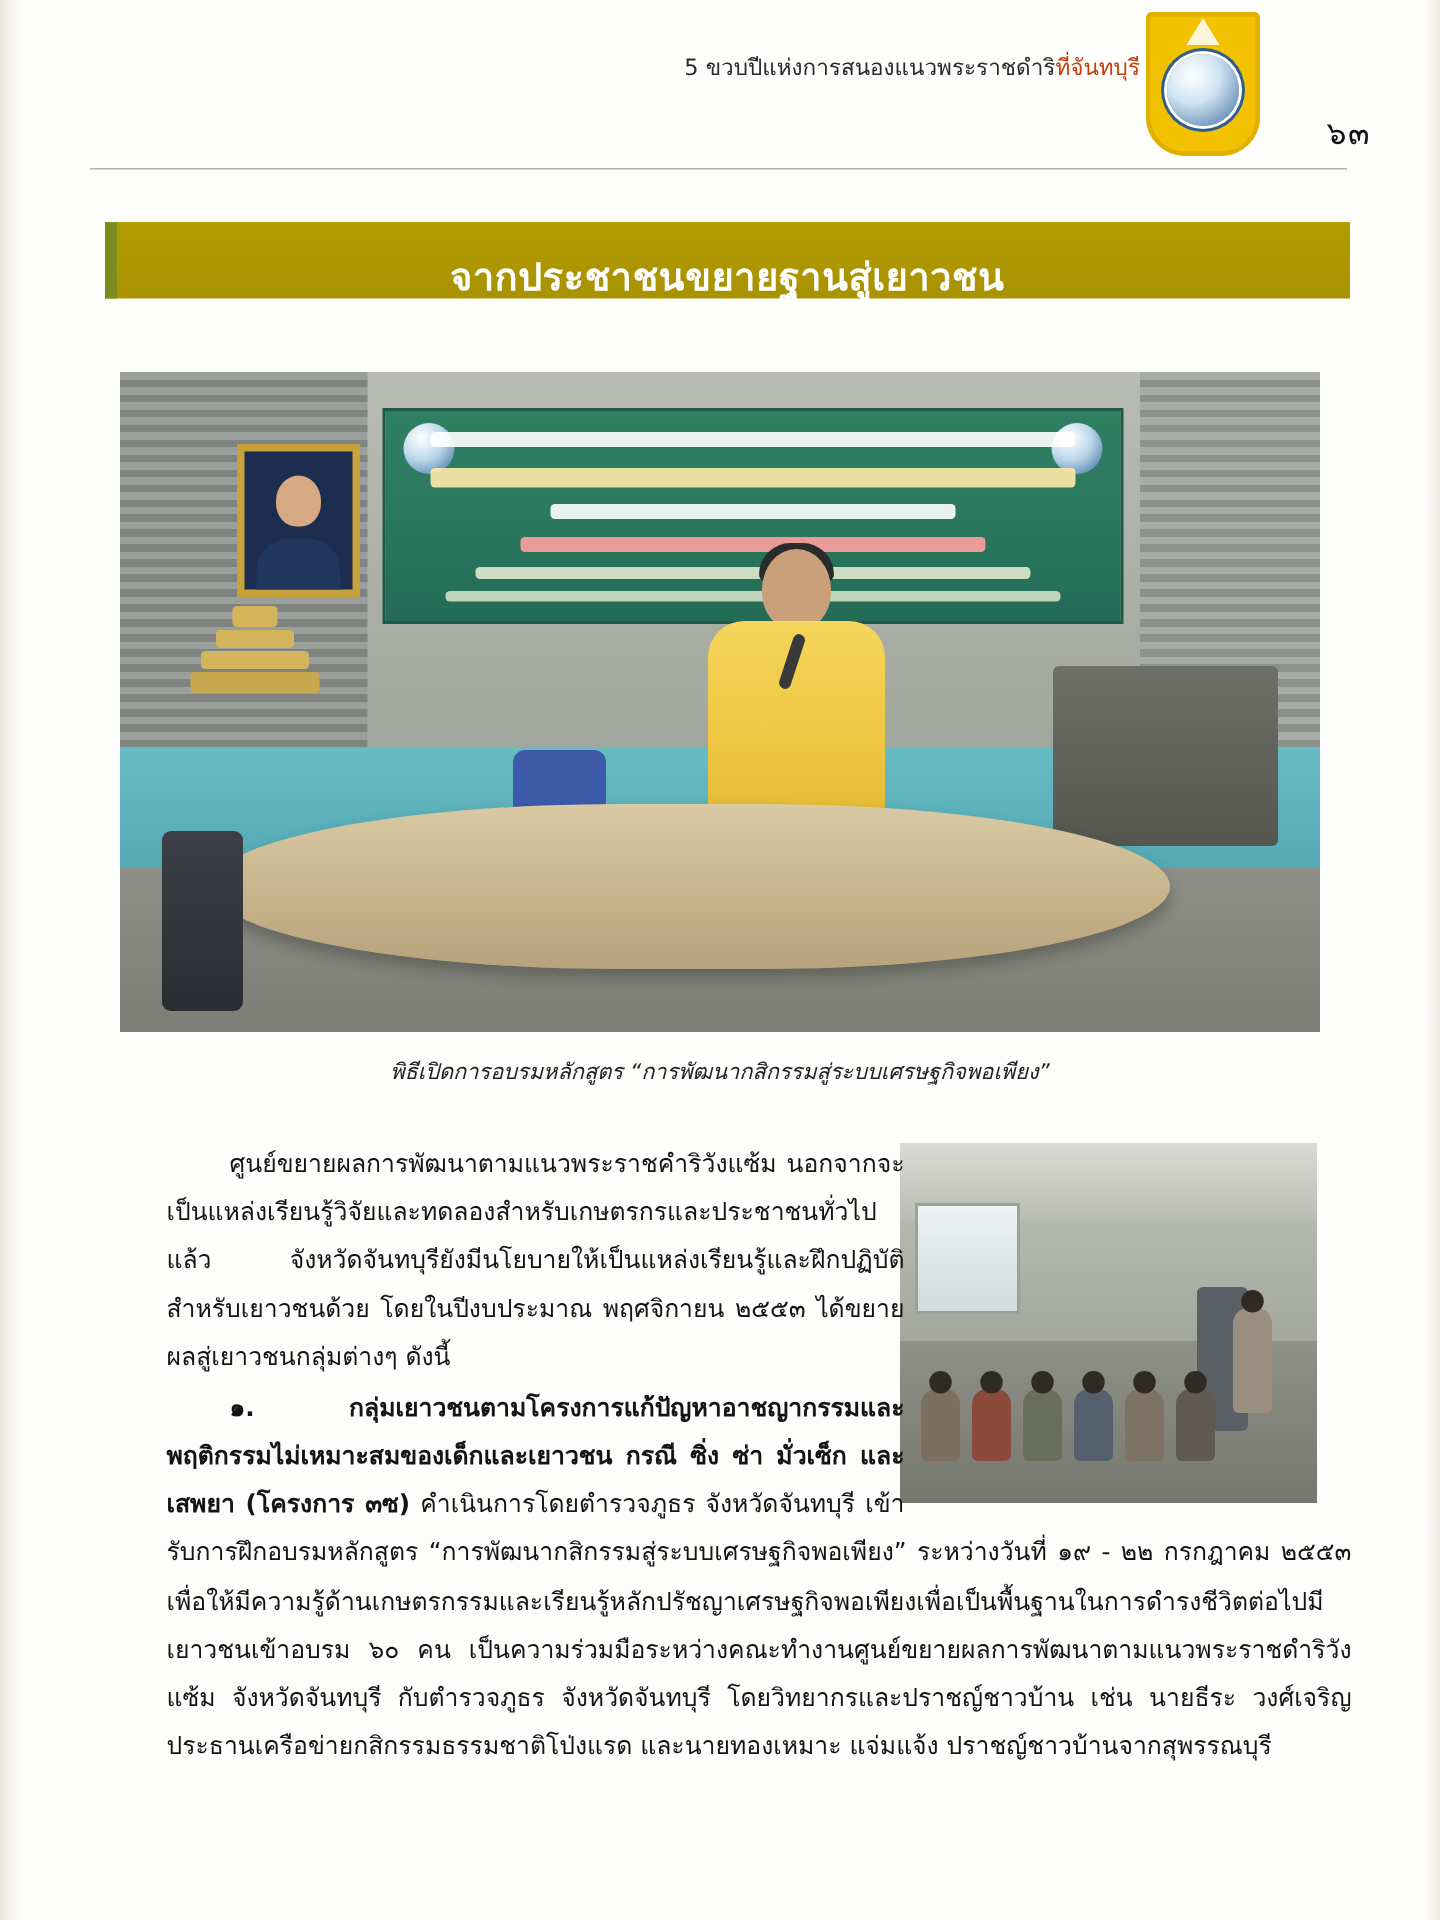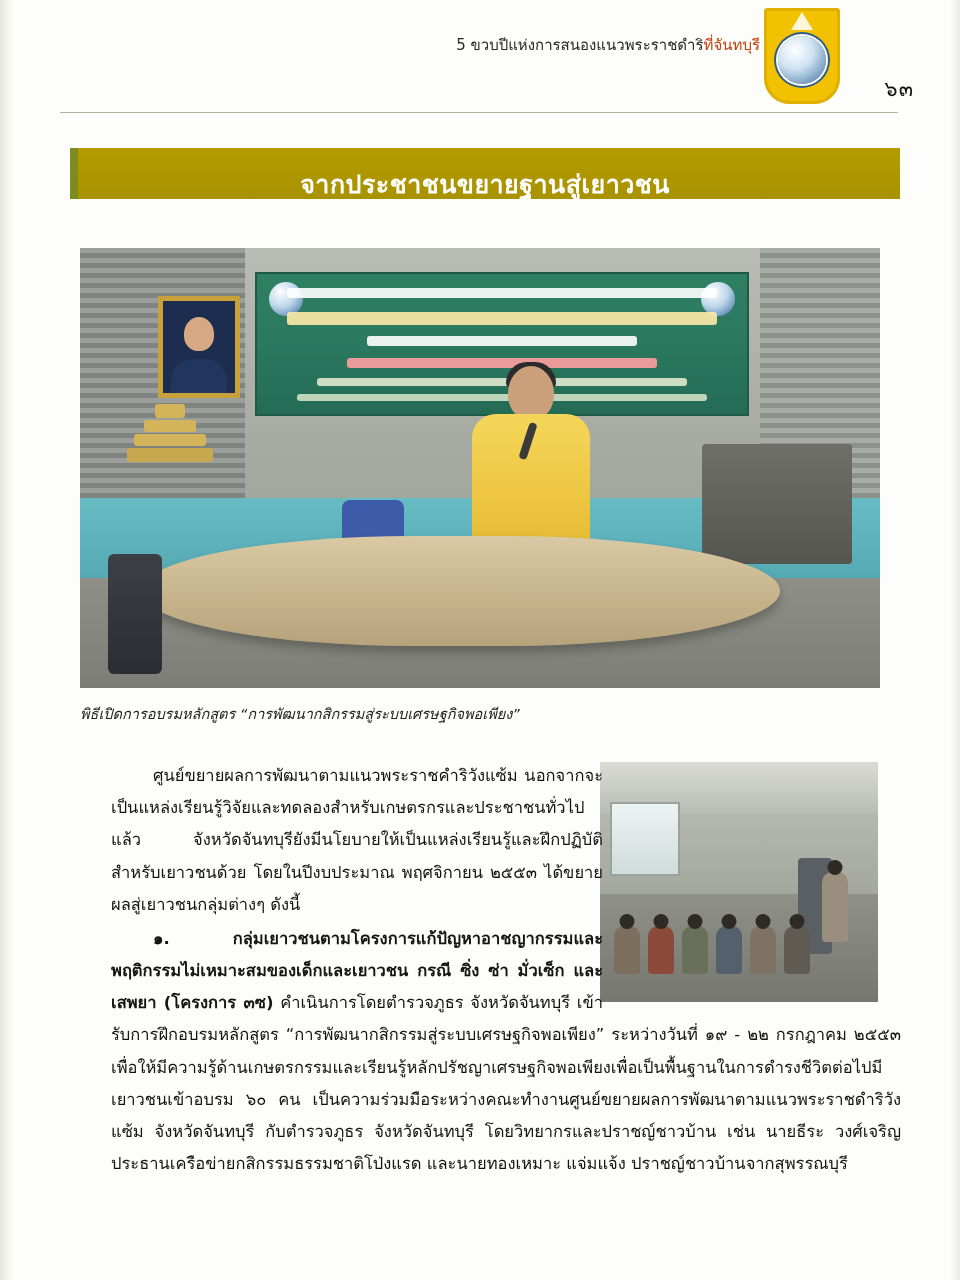--- a/index.html
+++ b/index.html
@@ -274,20 +274,21 @@
     position: absolute; left: 28px; bottom: 14px; width: 54px; height: 120px;
     background: linear-gradient(180deg, #3c3f45 0%, #2a2d32 100%);
     border-radius: 6px;
   }
 
   .photo-caption {
     position: absolute;
     left: 80px;
     top: 702px;
     width: 800px;
+    text-align: center;
     font-size: 14.5px;
     color: #222;
     font-style: italic;
   }
 
   
   .body-col {
     position: absolute;
     left: 86px;
     top: 760px;

